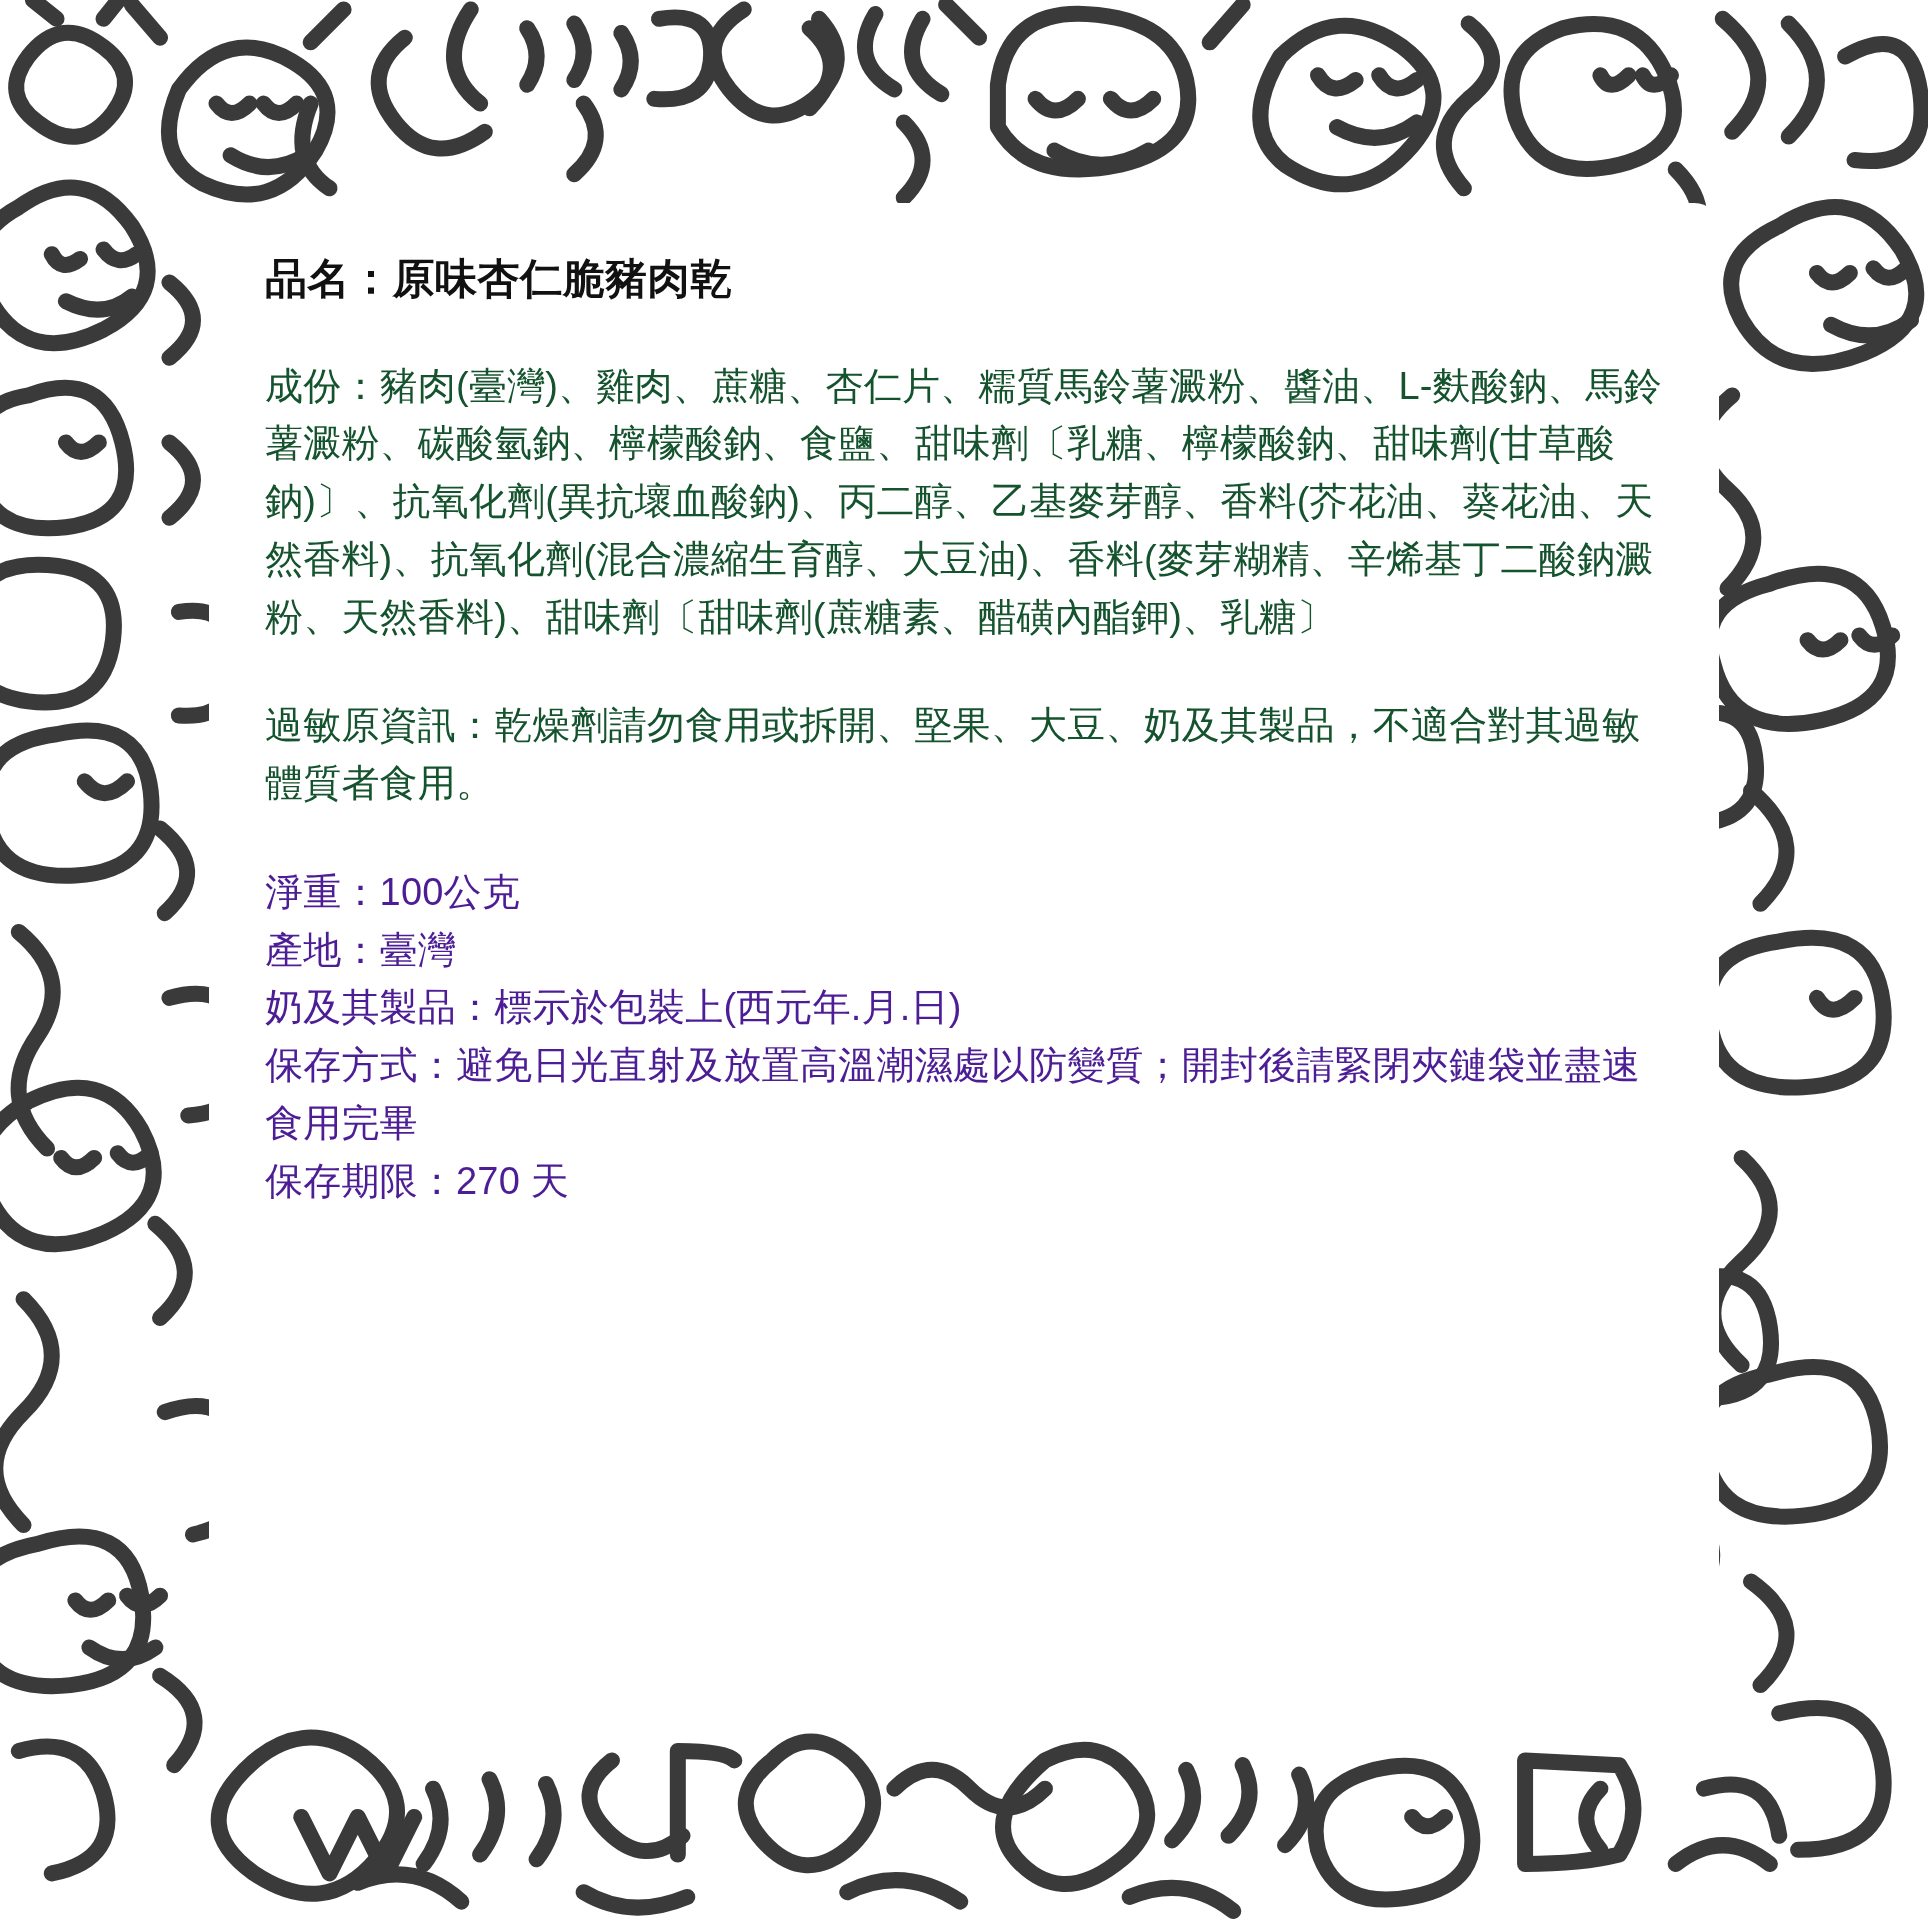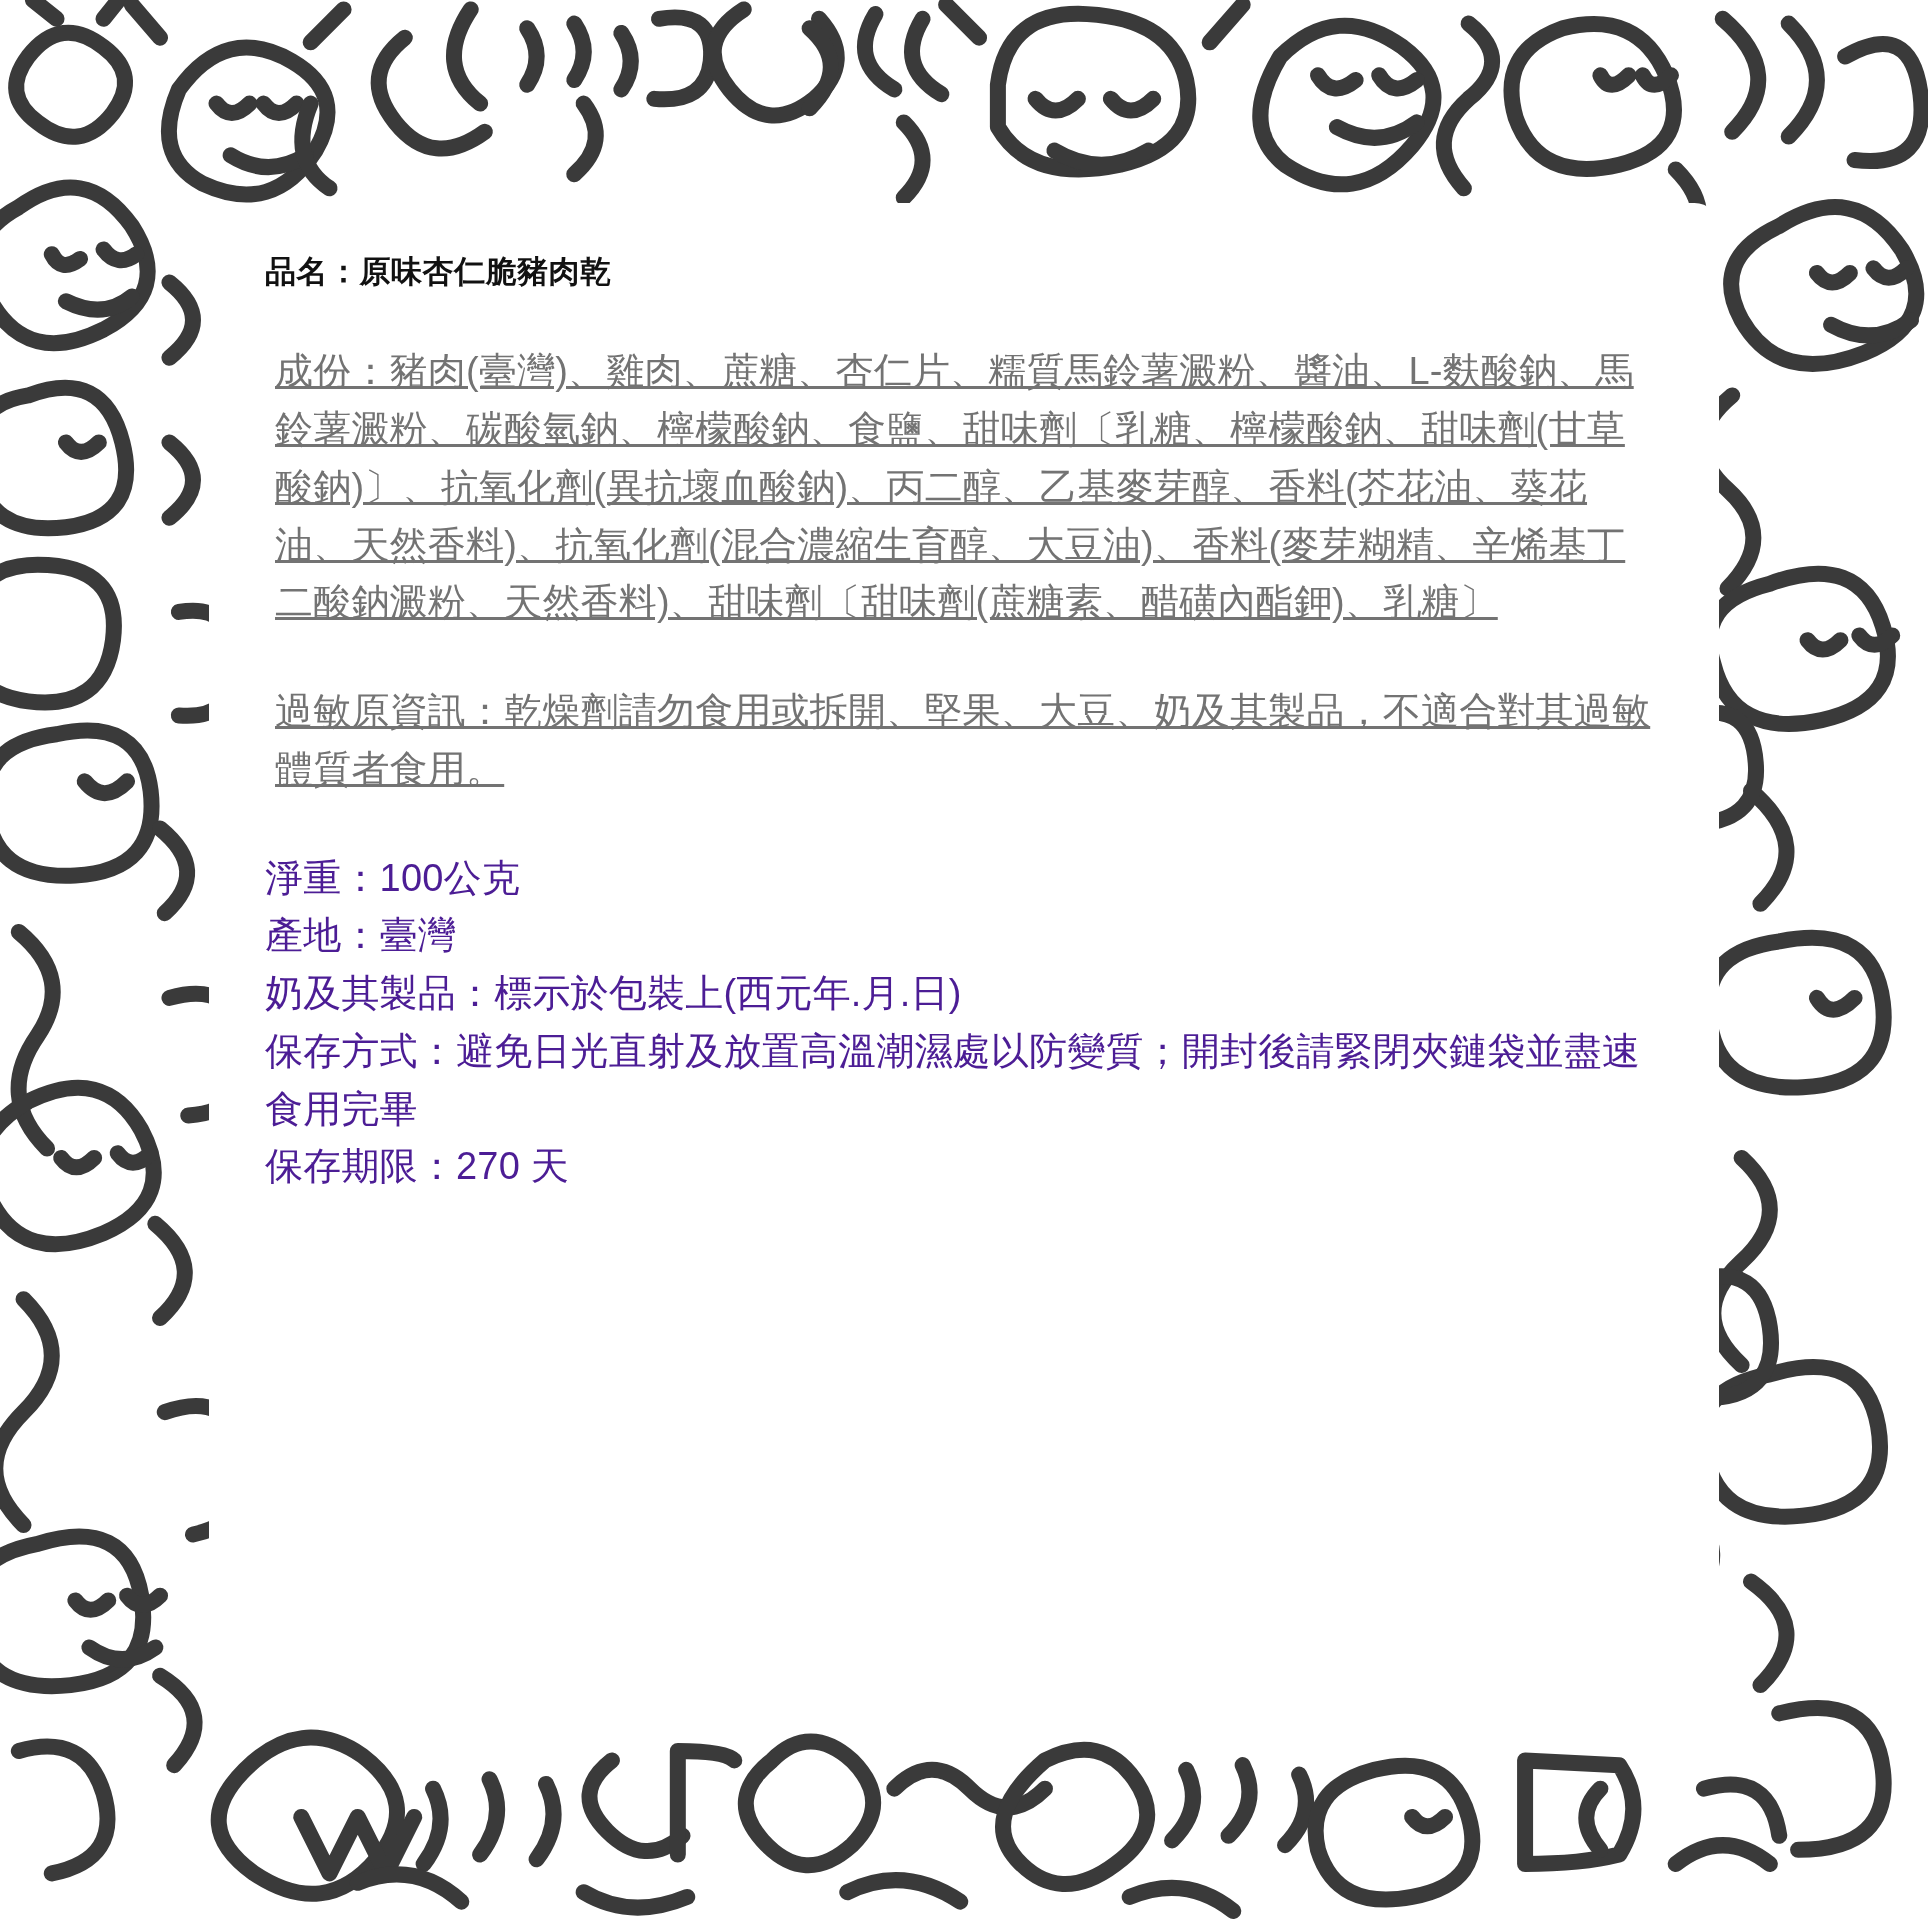--- a/index.html
+++ b/index.html
@@ -35,40 +35,39 @@
     top: 203px;
     width: 1510px;
     height: 1518px;
     background: #ffffff;
     border-radius: 24.5px;
     box-sizing: border-box;
     padding: 49px 56px 38px 56px;
   }
 
   .prod-title {
-    font-size: 31px;
+    font-size: 42px;
     font-weight: 700;
     color: #111111;
     letter-spacing: 0.5px;
     margin: 0 0 0 0;
     line-height: 1.3;
   }
 
   .block {
     margin-top: 51px;
   }
 
   .para {
     font-size: 38px;
     line-height: 1.52;
-    color: #737373;
-    margin: 10px;
+    color: #14532d;
+    margin: 0;
     letter-spacing: 0.2px;
     text-align: left;
-    text-decoration: underline;
   }
 
   .spec-list {
     margin: 0;
     padding: 0;
     list-style: none;
   }
   .spec-list li {
     font-size: 38px;
     line-height: 1.52;

